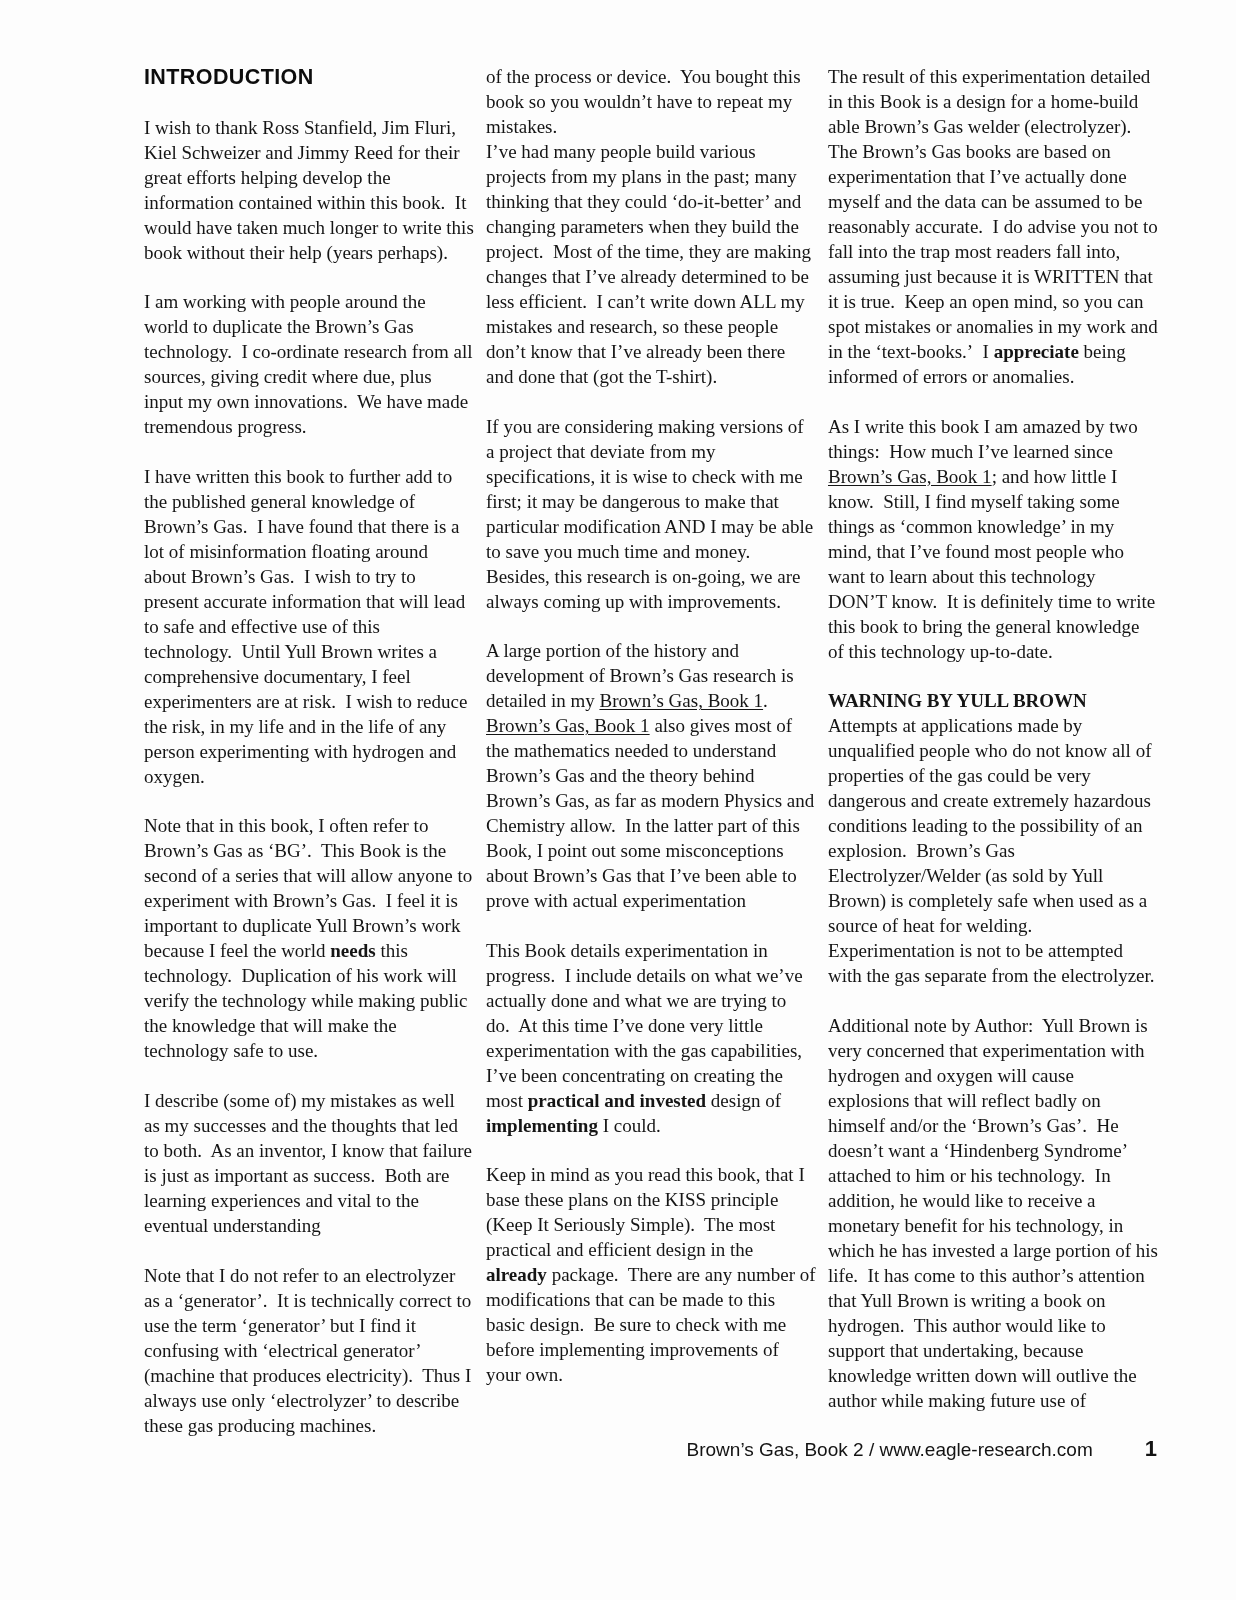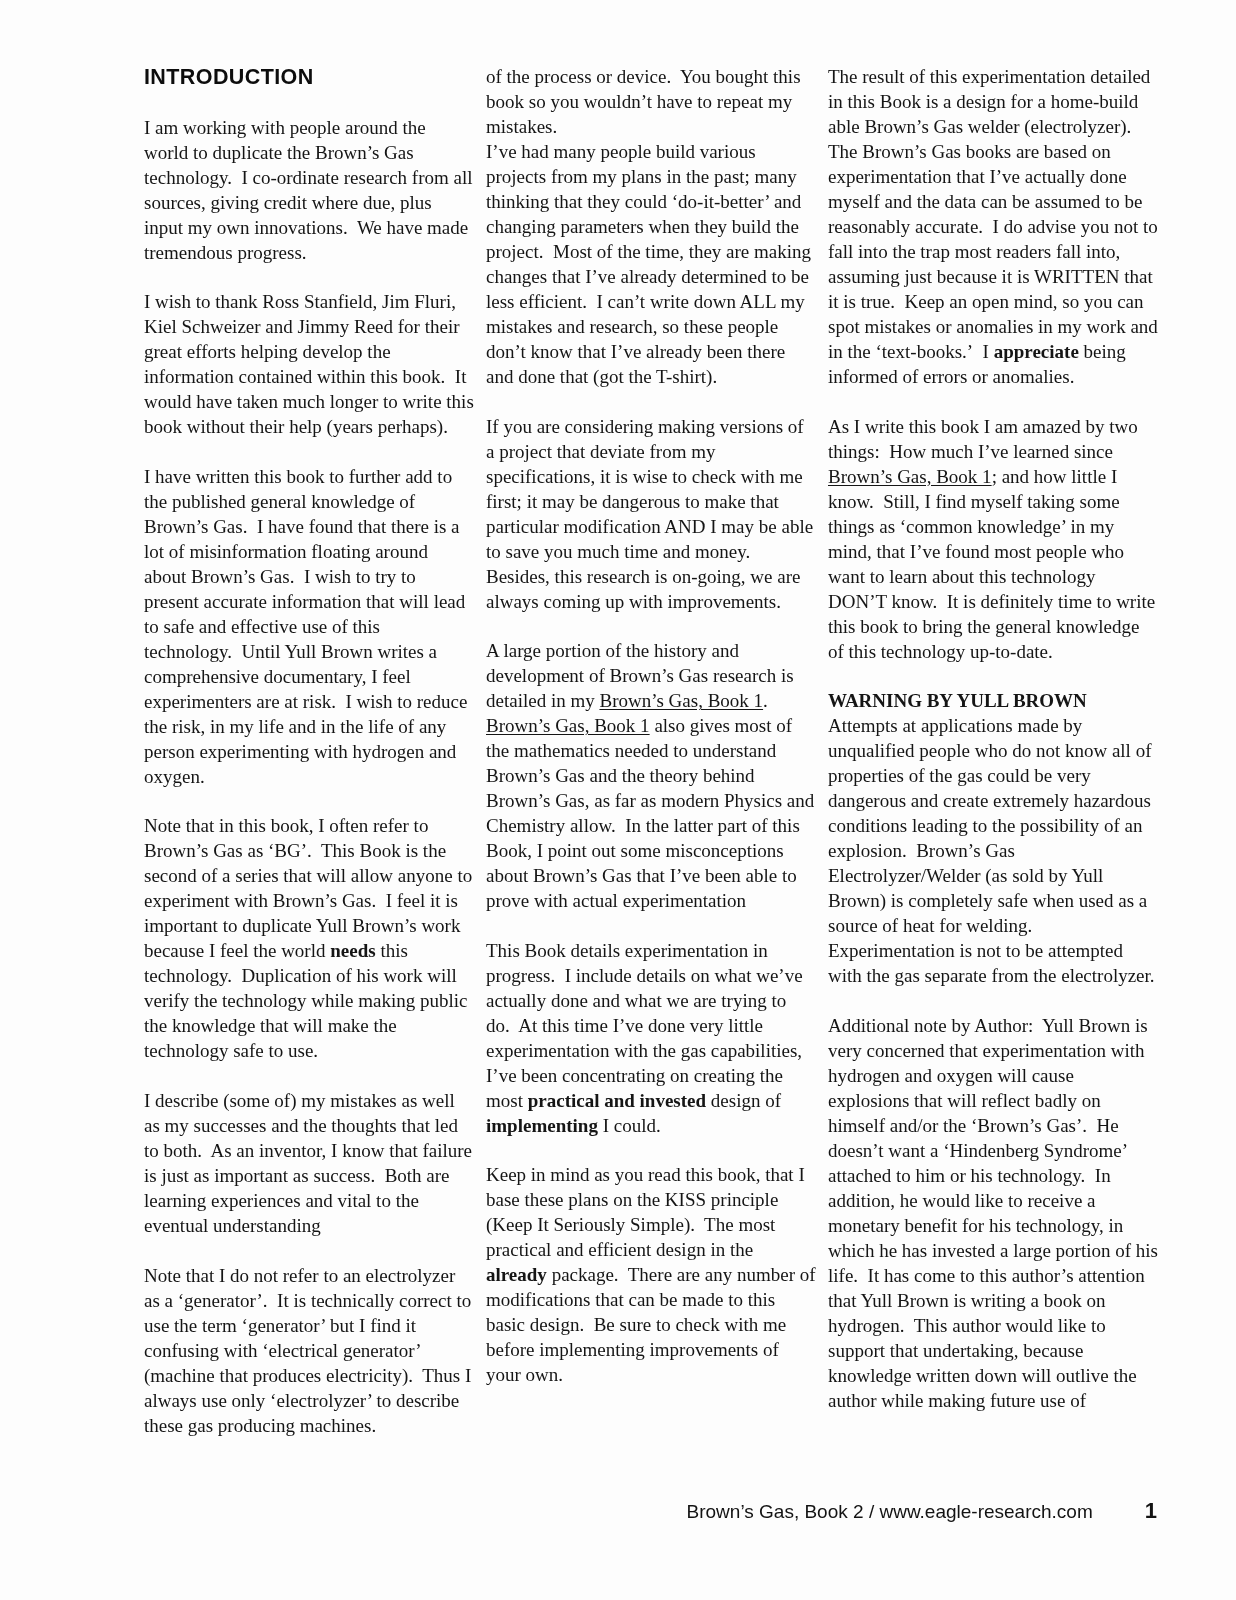--- a/index.html
+++ b/index.html
@@ -31,21 +31,21 @@
     font-size: 21.5px;
     line-height: 26px;
     letter-spacing: 0.4px;
     color: #0d0d0d;
   }
   .block.subheading { font-weight: 700; font-family: Liberation Serif, serif; }
   .block b { font-weight: 700; }
   .u { text-decoration: underline; text-underline-offset: 2px; }
   .footer {
     position: absolute;
-    top: 1498px;
+    top: 1436px;
     left: 0;
     width: 1157px;           
     display: flex;
     justify-content: flex-end;
     align-items: baseline;
     font-family: "Liberation Sans", sans-serif;
     font-size: 19px;
     color: #131313;
   }
   .footer .pagenum {
@@ -54,22 +54,22 @@
     font-size: 22px;
   }
 </style>
 </head>
 <body>
 
 <div class="page">
   <main class="columns">
     <div class="column">
         <div class="block heading">INTRODUCTION</div>
+        <p class="block para gap">I wish to thank Ross Stanfield, Jim Fluri, Kiel Schweizer and Jimmy Reed for their great efforts helping develop the information contained within this book.&nbsp; It would have taken much longer to write this book without their help (years perhaps).</p>
         <p class="block para gap">I am working with people around the world to duplicate the Brown’s Gas technology.&nbsp; I co-ordinate research from all sources, giving credit where due, plus input my own innovations.&nbsp; We have made tremendous progress.</p>
-        <p class="block para gap">I wish to thank Ross Stanfield, Jim Fluri, Kiel Schweizer and Jimmy Reed for their great efforts helping develop the information contained within this book.&nbsp; It would have taken much longer to write this book without their help (years perhaps).</p>
         <p class="block para gap">I have written this book to further add to the published general knowledge of Brown’s Gas.&nbsp; I have found that there is a lot of misinformation floating around about Brown’s Gas.&nbsp; I wish to try to present accurate information that will lead to safe and effective use of this technology.&nbsp; Until Yull Brown writes a comprehensive documentary, I feel experimenters are at risk.&nbsp; I wish to reduce the risk, in my life and in the life of any person experimenting with hydrogen and oxygen.</p>
         <p class="block para gap">Note that in this book, I often refer to Brown’s Gas as ‘BG’.&nbsp; This Book is the second of a series that will allow anyone to experiment with Brown’s Gas.&nbsp; I feel it is important to duplicate Yull Brown’s work because I feel the world <b>needs</b> this technology.&nbsp; Duplication of his work will verify the technology while making public the knowledge that will make the technology safe to use.</p>
         <p class="block para gap">I describe (some of) my mistakes as well as my successes and the thoughts that led to both.&nbsp; As an inventor, I know that failure is just as important as success.&nbsp; Both are learning experiences and vital to the eventual understanding</p>
         <p class="block para gap">Note that I do not refer to an electrolyzer as a ‘generator’.&nbsp; It is technically correct to use the term ‘generator’ but I find it confusing with ‘electrical generator’ (machine that produces electricity).&nbsp; Thus I always use only ‘electrolyzer’ to describe these gas producing machines.</p>
       </div>
     <div class="column">
         <p class="block para">of the process or device.&nbsp; You bought this book so you wouldn’t have to repeat my mistakes.</p>
         <p class="block para">I’ve had many people build various projects from my plans in the past; many thinking that they could ‘do-it-better’ and changing parameters when they build the project.&nbsp; Most of the time, they are making changes that I’ve already determined to be less efficient.&nbsp; I can’t write down ALL my mistakes and research, so these people don’t know that I’ve already been there and done that (got the T-shirt).</p>
         <p class="block para gap">If you are considering making versions of a project that deviate from my specifications, it is wise to check with me first; it may be dangerous to make that particular modification AND I may be able to save you much time and money.&nbsp; Besides, this research is on-going, we are always coming up with improvements.</p>
         <p class="block para gap">A large portion of the history and development of Brown’s Gas research is detailed in my <span class="u">Brown’s Gas, Book 1</span>.&nbsp; <span class="u">Brown’s Gas, Book 1</span> also gives most of the mathematics needed to understand Brown’s Gas and the theory behind Brown’s Gas, as far as modern Physics and Chemistry allow.&nbsp; In the latter part of this Book, I point out some misconceptions about Brown’s Gas that I’ve been able to prove with actual experimentation</p>

